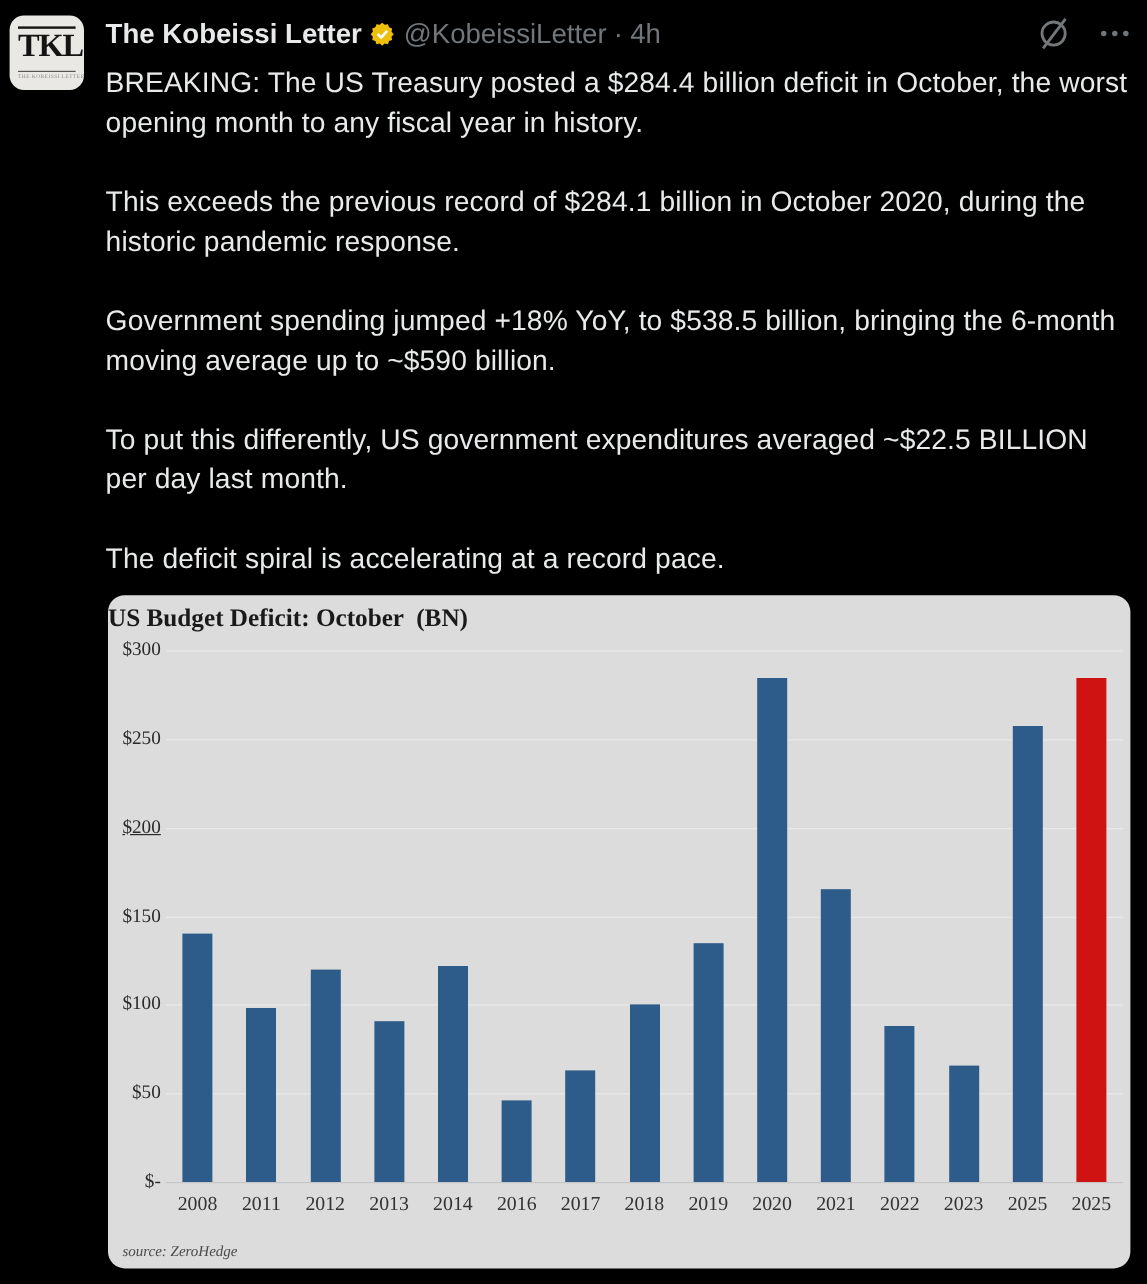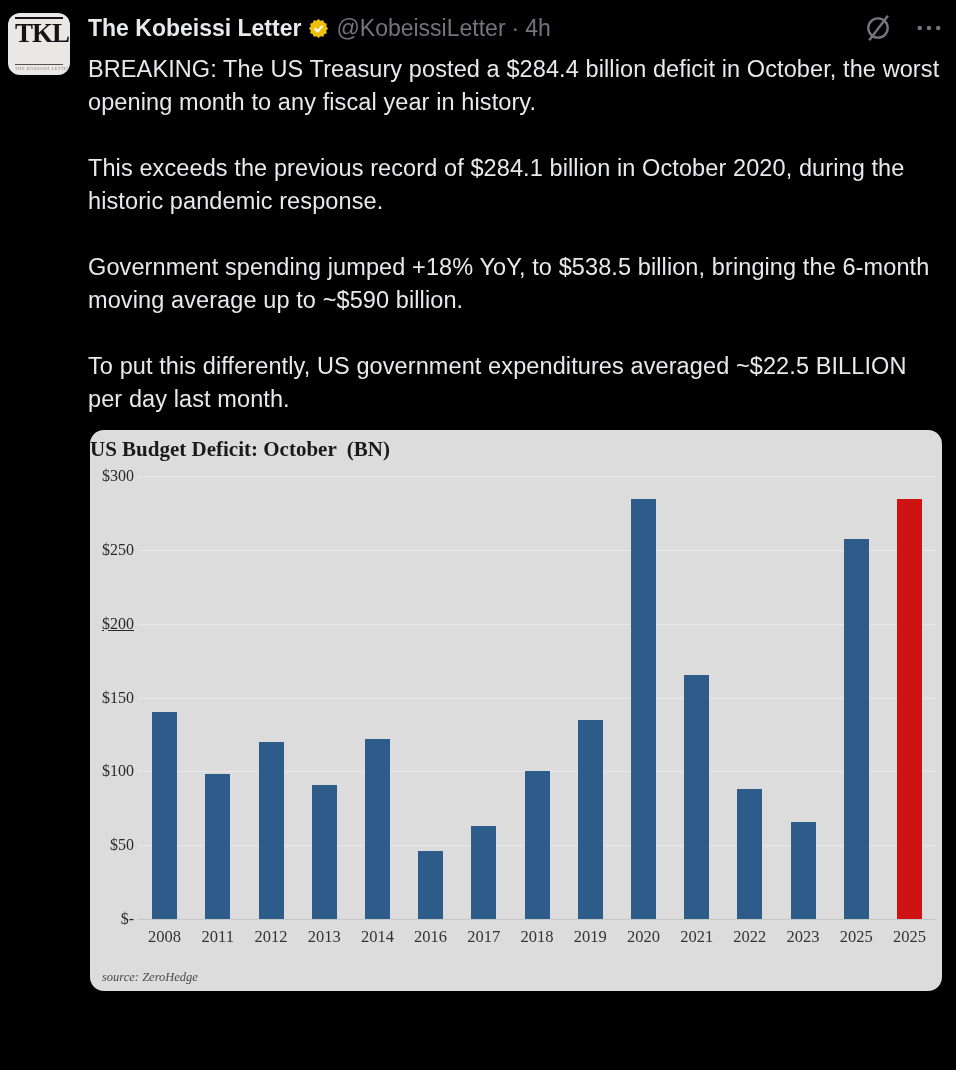--- a/index.html
+++ b/index.html
@@ -8,21 +8,21 @@
 
   .tweet { position:absolute; inset:0; }
 
   
   .avatar { position:absolute; left:8px; top:13px; width:62px; height:62px; border-radius:12px;
             background:#eae8e4; display:flex; align-items:center; justify-content:center;
             overflow:hidden; cursor:pointer; }
   .avatar-inner { width:48px; text-align:center; }
   .tkl { display:block; font-family:"Liberation Serif",serif; font-weight:700; font-size:27px;
          line-height:1.02; color:#141414; letter-spacing:-1px;
-         border-top:2px solid #141414; border-bottom:1px solid #555; padding:1px 0 17px 0; }
+         border-top:2px solid #141414; border-bottom:1px solid #555; padding:1px 0 6px 0; }
   .avatar-caption { display:block; font-family:"Liberation Serif",serif; font-size:4.5px;
                     letter-spacing:.4px; color:#8d8d8d; white-space:nowrap; padding-top:1px; }
 
   
   .content { position:absolute; left:88px; top:13px; width:854px; }
   .header-row { display:flex; align-items:center; gap:6px; height:30px; }
   .name { font-size:23px; font-weight:700; color:#e7e9ea; white-space:nowrap; cursor:pointer; }
   .badge { width:23px; height:23px; flex:0 0 auto; margin-top:1px; }
   .meta { font-size:23px; color:#71767b; white-space:nowrap; display:flex; gap:6px; cursor:pointer; }
   .header-icons { margin-left:auto; display:flex; align-items:center; gap:24px; }
@@ -93,20 +93,21 @@
           </svg>
         </button>
       </span>
     </div>
 
     <div class="tweet-text">
       <p>BREAKING: The US Treasury posted a $284.4 billion deficit in October, the worst opening month to any fiscal year in history.</p>
       <p>This exceeds the previous record of $284.1 billion in October 2020, during the historic pandemic response.</p>
       <p>Government spending jumped +18% YoY, to $538.5 billion, bringing the 6-month moving average up to ~$590 billion.</p>
       <p>To put this differently, US government expenditures averaged ~$22.5 BILLION per day last month.</p>
+      <p>The deficit spiral is accelerating at a record pace.</p>
     </div>
 
     <div class="chart-card">
       <div class="chart-title">US Budget Deficit: October  (BN)</div>
       <div class="ylabels">
           <span class="ylabel" style="top: 0%;">$300</span>
           <span class="ylabel" style="top: 16.6667%; font-family: Liberation Serif, serif;">$250</span>
           <span class="ylabel" style="top: 33.3333%; text-decoration: underline;">$200</span>
           <span class="ylabel" style="top: 50%;">$150</span>
           <span class="ylabel" style="top: 66.6667%;">$100</span>

